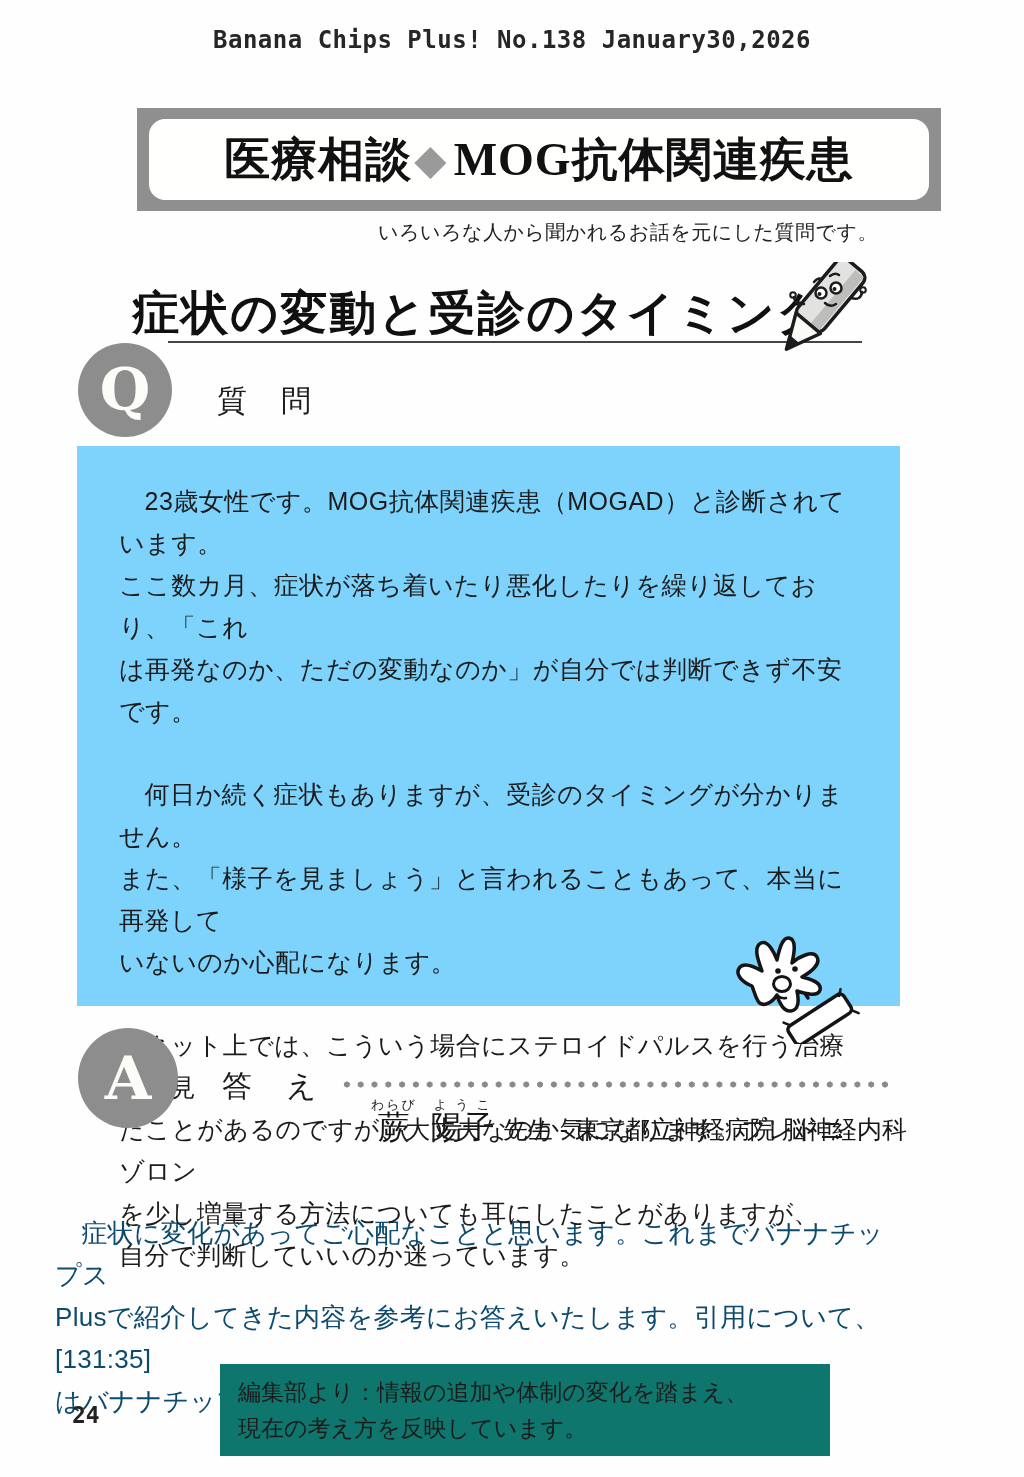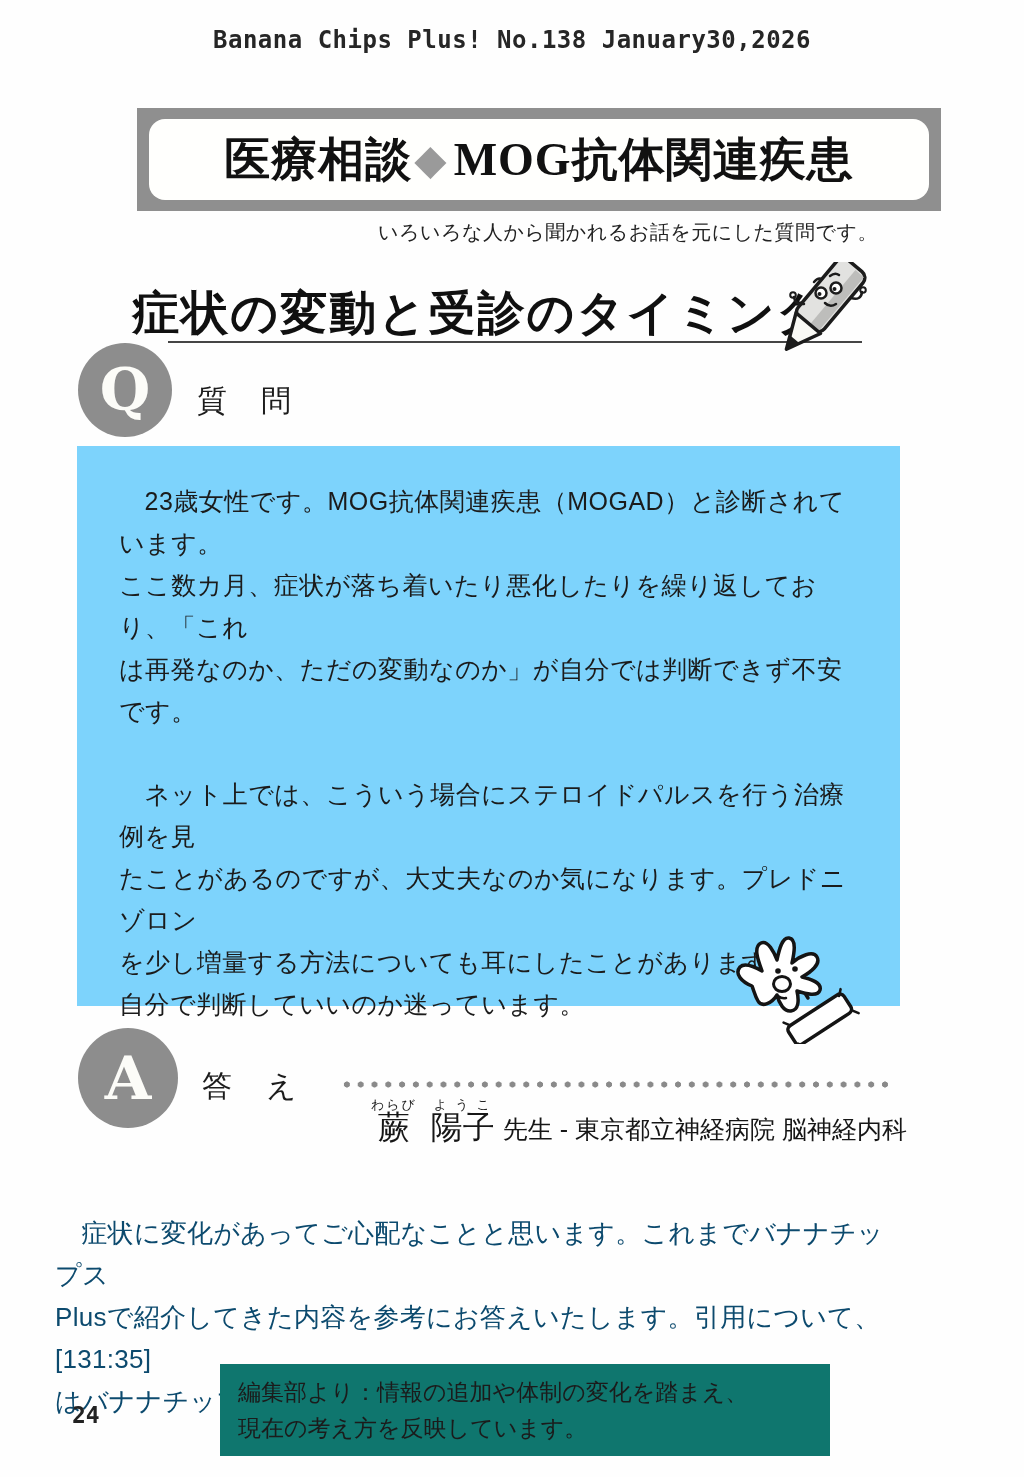--- a/index.html
+++ b/index.html
@@ -43,21 +43,21 @@
 
   
   .badge{
     border-radius:50%; background:#8d8d8d; color:#fcfcf8;
     display:flex; align-items:center; justify-content:center;
     font-family:"DejaVu Serif","Liberation Serif",serif; font-weight:bold;
     z-index:3;
   }
   .q-badge{ left:78px; top:343px; width:94px; height:94px; font-size:58px; }
   .a-badge{ left:78px; top:1028px; width:100px; height:100px; font-size:60px; }
-  .qa-label{ font-size:30px; color:#1c1c1c; letter-spacing:2px; }
+  .qa-label{ font-size:30px; color:#1c1c1c; letter-spacing:2px;margin-left:20px; }
   .q-label{ left:197px; top:381px; }
   .a-label{ left:202px; top:1066px; }
 
   
   .q-box{
     left:77px; top:446px; width:823px; height:560px; box-sizing:border-box;
     background:#7dd3fc; padding:34px 42px 0 42px; z-index:1;
   }
   .q-box p{
     margin:0 0 41px 0; font-size:25px; line-height:42px; color:#1b1b1b;
@@ -140,20 +140,23 @@
 
   <div class="abs badge q-badge">
     <span>Q</span>
   </div>
   <div class="abs qa-label q-label">質　問</div>
 
   <div class="abs q-box">
     <p class="prelines">　23歳女性です。MOG抗体関連疾患（MOGAD）と診断されています。
 ここ数カ月、症状が落ち着いたり悪化したりを繰り返しており、「これ
 は再発なのか、ただの変動なのか」が自分では判断できず不安です。</p>
+    <p class="prelines">　何日か続く症状もありますが、受診のタイミングが分かりません。
+また、「様子を見ましょう」と言われることもあって、本当に再発して
+いないのか心配になります。</p>
     <p class="prelines">　ネット上では、こういう場合にステロイドパルスを行う治療例を見
 たことがあるのですが、大丈夫なのか気になります。プレドニゾロン
 を少し増量する方法についても耳にしたことがありますが、
 自分で判断していいのか迷っています。</p>
   </div>
 
   <svg class="abs art" style="left:718px; top:924px;" width="152" height="120" viewBox="0 0 152 120">
     <g transform="rotate(-33 102 94)">
       <rect x="68" y="84" width="66" height="22" rx="5" fill="#ffffff" stroke="#141414" stroke-width="3.5"></rect>
       <path d="M73,84 l-4,-6 M70,104 l-5,5 M130,86 l5,-5 M133,105 l4,6" stroke="#141414" stroke-width="2.5" stroke-linecap="round"></path>

